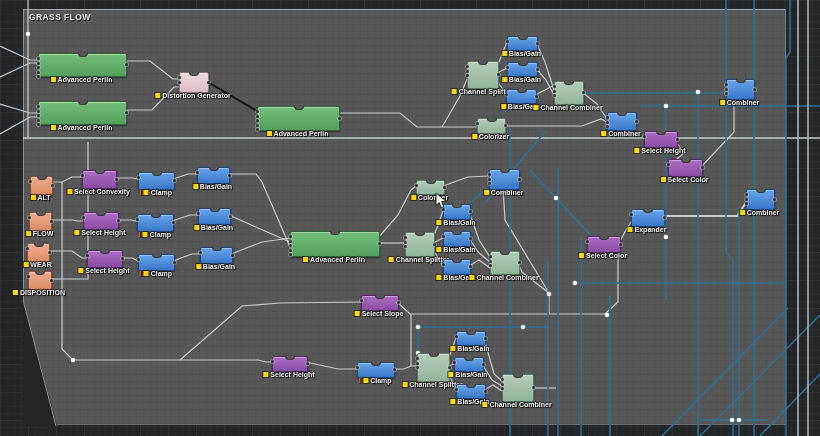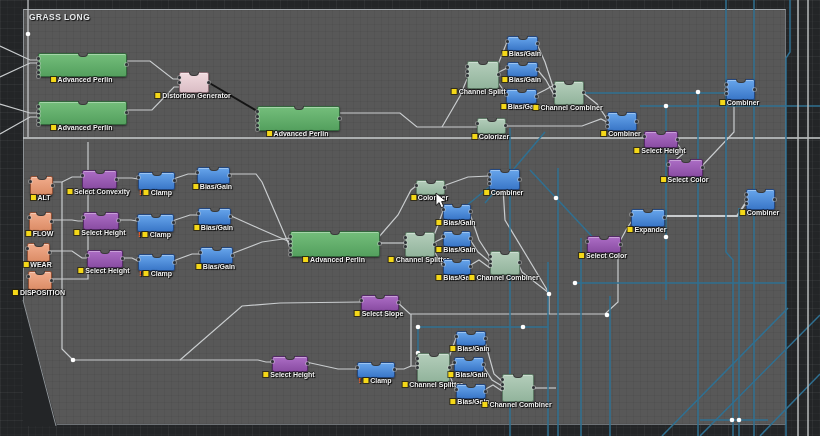--- a/index.html
+++ b/index.html
@@ -55,21 +55,21 @@
     text-shadow:1px 1px 1px #000, -1px 0 1px rgba(0,0,0,.7), 0 -1px 1px rgba(0,0,0,.7);}
   .ysq{display:inline-block;width:5px;height:5px;background:#f5d818;
     box-shadow:0 0 0 1px rgba(35,28,0,.7);}
   .warn{color:#ff6026;font-size:8px;line-height:7px;text-shadow:1px 1px 1px #000;}
   #cursor-layer{position:absolute;left:0;top:0;z-index:6;pointer-events:none;}
 </style>
 </head>
 <body>
 
 <div id="group-panel">
-  <div id="group-title">GRASS LONG</div>
+  <div id="group-title">GRASS FLOW</div>
 </div>
 <div id="corner-cut"></div>
 
 <svg id="wire-layer" width="820" height="436" viewBox="0 0 820 436">
     <polyline points="28,0 28,137" fill="none" stroke="#c9ccce" stroke-width="1.2"></polyline>
     <polyline points="23,138 820,138" fill="none" stroke="#c9ccce" stroke-width="1.5"></polyline>
     <polyline points="0,46 30,60 38,60" fill="none" stroke="#c9ccce" stroke-width="1.2"></polyline>
     <polyline points="0,77 30,63 38,63" fill="none" stroke="#c9ccce" stroke-width="1.2"></polyline>
     <polyline points="0,104 30,113 38,113" fill="none" stroke="#c9ccce" stroke-width="1.2"></polyline>
     <polyline points="0,134 30,117 38,117" fill="none" stroke="#c9ccce" stroke-width="1.2"></polyline>

